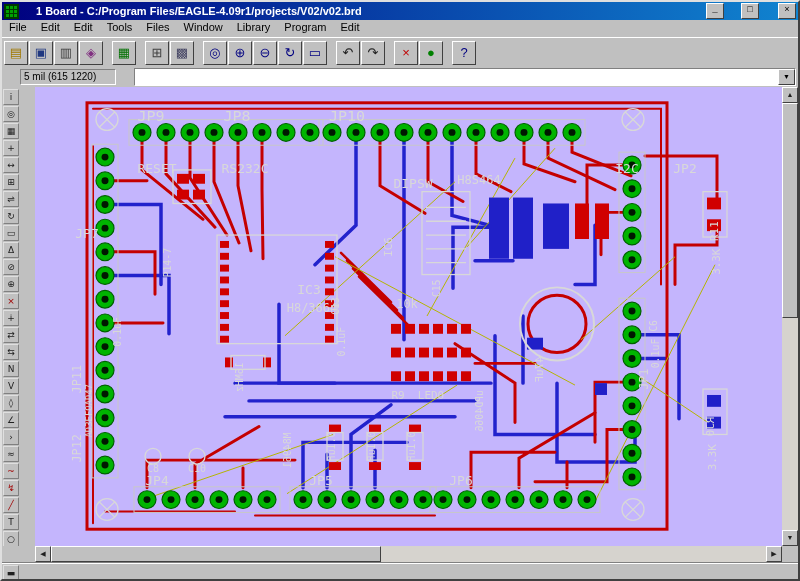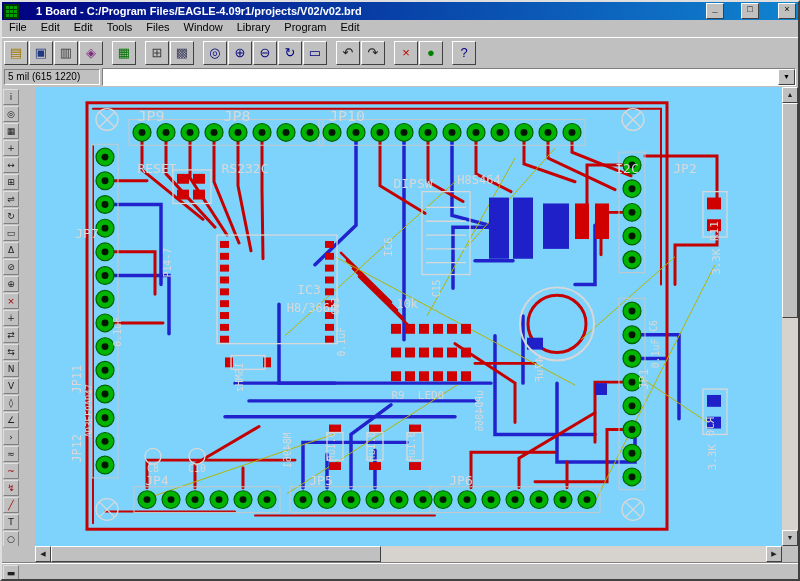--- a/index.html
+++ b/index.html
@@ -1,20 +1,20 @@
 <!DOCTYPE html>
 <html><head>
 <meta charset="utf-8">
 <style>
   html,body{margin:0;padding:0;background:#808080;font-family:"Liberation Sans",sans-serif;}
   .window{width:800px;height:581px;box-sizing:border-box;background:#c0c0c0;
     border:2px solid;border-color:#dfdfdf #404040 #404040 #dfdfdf;
     display:flex;flex-direction:column;overflow:hidden;}
   .raised{border:1px solid;border-color:#ffffff #404040 #404040 #ffffff;background:#c0c0c0;}
-  .sunken{border:1px solid;border-color:#808080 #ffffff #ffffff #808080;}
+  .sunken{border:1px solid;border-color:#808080 #ffffff #ffffff #808080;margin-left:16px;}
 
   .titlebar{height:18px;background:linear-gradient(90deg,#000080,#1084d0);
     display:flex;align-items:center;padding:0 2px;gap:17px;flex:0 0 auto;}
   .app-icon{width:13px;height:13px;background:#00a000;border:1px solid #003800;
     background-image:linear-gradient(#003800 1px,transparent 1px),linear-gradient(90deg,#003800 1px,transparent 1px);
     background-size:4px 4px;}
   .title-text{color:#fff;font-size:11px;font-weight:bold;flex:1;white-space:nowrap;overflow:hidden;}
   .tb-ctrl{width:16px;height:14px;font-size:9px;line-height:12px;text-align:center;color:#000;font-family:"Liberation Mono",monospace;}
   .tb-ctrl.close{margin-left:2px;}
 
@@ -30,21 +30,21 @@
   .coords{font-size:10px;height:14px;line-height:14px;min-width:88px;padding:0 3px;background:#c0c0c0;}
   .cmdcombo{flex:1;display:flex;height:16px;background:#fff;}
   .cmd-input{flex:1;border:0;outline:none;font-size:11px;padding:0 3px;font-family:"Liberation Sans",sans-serif;}
   .combo-arrow{width:15px;font-size:7px;line-height:13px;text-align:center;}
 
   .main{flex:1;display:flex;min-height:0;}
   .palette{width:33px;background:#c0c0c0;display:flex;flex-wrap:wrap;align-content:flex-start;padding-top:2px;flex:0 0 auto;}
   .pal-btn{width:14px;height:14px;margin:0 0 1px 1px;display:flex;align-items:center;justify-content:center;
     font-size:9px;border:1px solid;border-color:#dfdfdf #808080 #808080 #dfdfdf;background:#c0c0c0;
     font-family:"DejaVu Sans",sans-serif;}
-  .canvas{flex:1;position:relative;background:#7dd3fc;overflow:hidden;}
+  .canvas{flex:1;position:relative;background:#c4b5fd;overflow:hidden;}
   .canvas svg{position:absolute;left:0;top:0;width:100%;height:100%;}
 
   .vscroll{width:16px;background:#d6d3ce;display:flex;flex-direction:column;flex:0 0 auto;}
   .scroll-btn{height:16px;width:16px;box-sizing:border-box;font-size:7px;line-height:13px;text-align:center;color:#202020;}
   .vtrack{flex:1;position:relative;}
   .vthumb{position:absolute;left:0;top:0;width:16px;height:215px;box-sizing:border-box;}
   .hrow{height:16px;display:flex;flex:0 0 auto;}
   .corner-l{width:33px;background:#c0c0c0;flex:0 0 auto;}
   .corner-r{width:16px;background:#c0c0c0;flex:0 0 auto;}
   .hscroll{flex:1;background:#d6d3ce;display:flex;}

